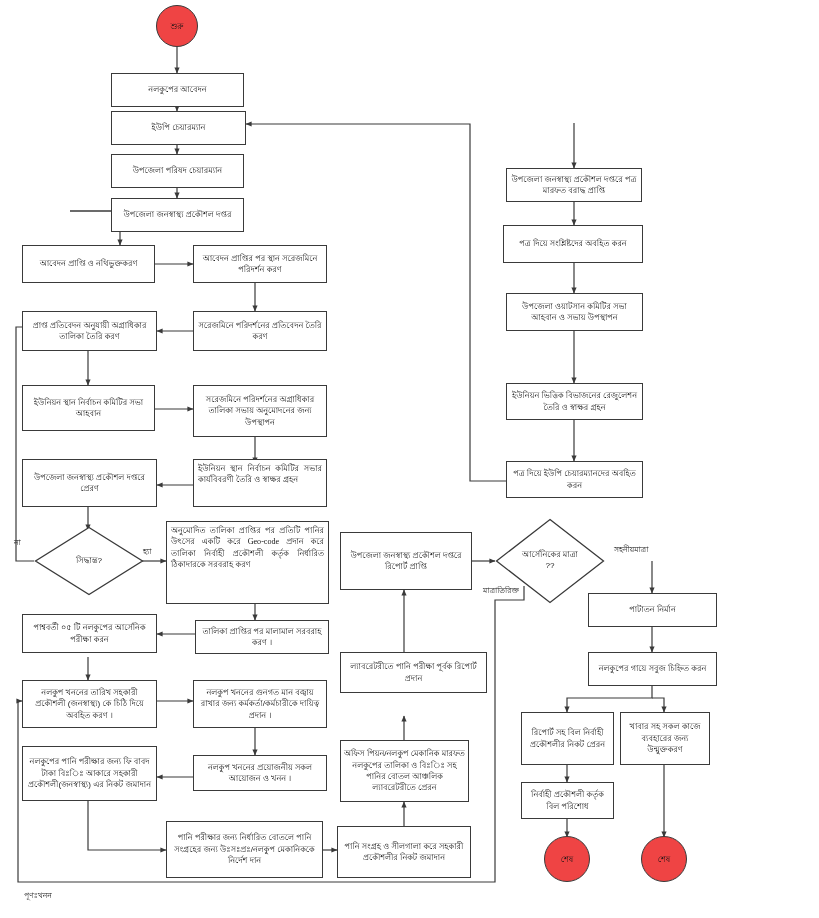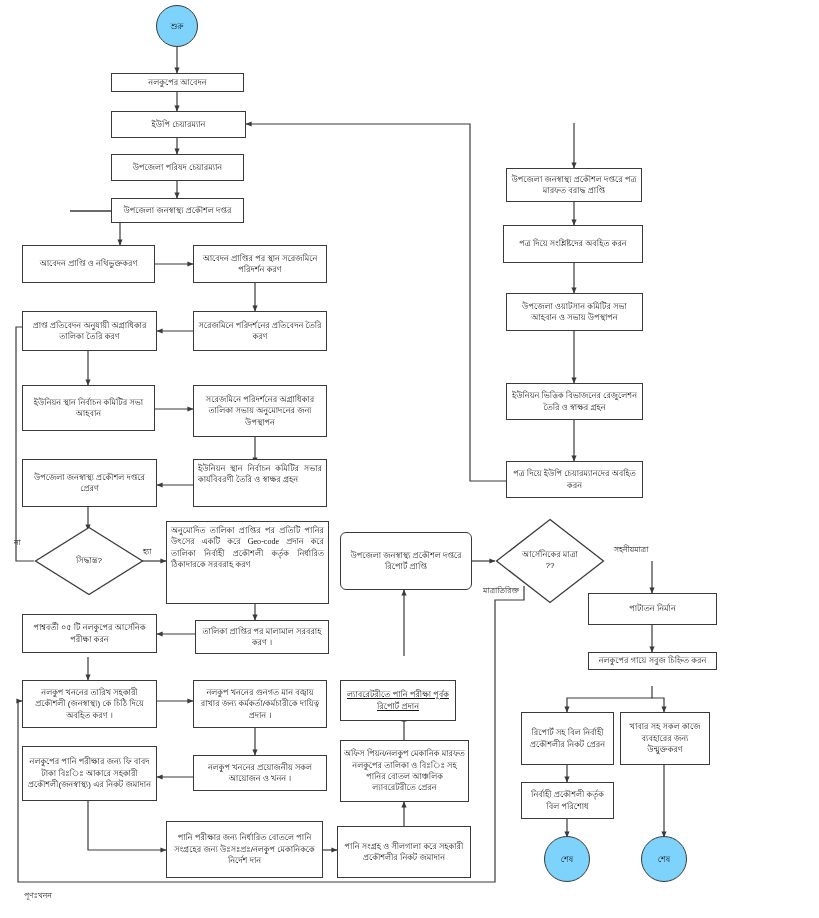--- a/index.html
+++ b/index.html
@@ -30,35 +30,35 @@
     box-sizing: border-box;
     border: 1.3px solid #3a3a3a;
     background: #ffffff;
     display: flex;
     align-items: center;
     justify-content: center;
     text-align: center;
     color: #141414;
     font-size: 8.1px;
     line-height: 1.42;
-    padding: 8px 3px;
+    padding: 16px 3px;
     z-index: 3;
   }
   .node.just {
     text-align: justify;
     text-align-last: left;
     display: block;
     padding: 3px 4px;
   }
   .term {
     position: absolute;
     box-sizing: border-box;
     border: 1.3px solid #3a3a3a;
     border-radius: 50%;
-    background: #7dd3fc;
+    background: #ef4444;
     display: flex;
     align-items: center;
     justify-content: center;
     text-align: center;
     font-size: 8.1px;
     color: #141414;
     z-index: 3;
   }
   .diamond {
     position: absolute;
@@ -335,25 +335,25 @@
   </div>
 
   <div class="node" style="left:337px;top:826px;width:134px;height:52px;">
     <span>পানি সংগ্রহ ও সীলগালা করে সহকারী প্রকৌশলীর নিকট জমাদান</span>
   </div>
 
   <div class="node" style="left:340px;top:740px;width:129px;height:62px;">
     <span>অফিস পিয়ন/নলকুপ মেকানিক মারফত নলকুপের তালিকা ও বিঃিঃ সহ পানির বোতল আঞ্চলিক ল্যাবরেটরীতে প্রেরন</span>
   </div>
 
-  <div class="node" style="left:340px;top:680px;width:116px;height:41px;text-decoration:underline;">
+  <div class="node" style="left:340px;top:652px;width:147px;height:41px;">
     <span>ল্যাবরেটরীতে পানি পরীক্ষা পূর্বক রিপোর্ট প্রদান</span>
   </div>
 
-  <div class="node" style="left:340px;top:532px;width:132px;height:58px;border-radius:6px;">
+  <div class="node" style="left:340px;top:532px;width:132px;height:58px;">
     <span>উপজেলা জনস্বাস্থ্য প্রকৌশল দপ্তরে রিপোর্ট প্রাপ্তি</span>
   </div>
 
   <div class="diamond" style="left:495px;top:518px;width:110px;height:86px;">
     <svg class="dshape" viewBox="0 0 110 86">
       <polygon points="55,1.5 108.5,43 55,84.5 1.5,43" fill="#ffffff" stroke="#3a3a3a" stroke-width="1.3"></polygon>
     </svg>
     <div class="dlabel">
       <span>আর্সেনিকের মাত্রা</span>
       <span>??</span>

